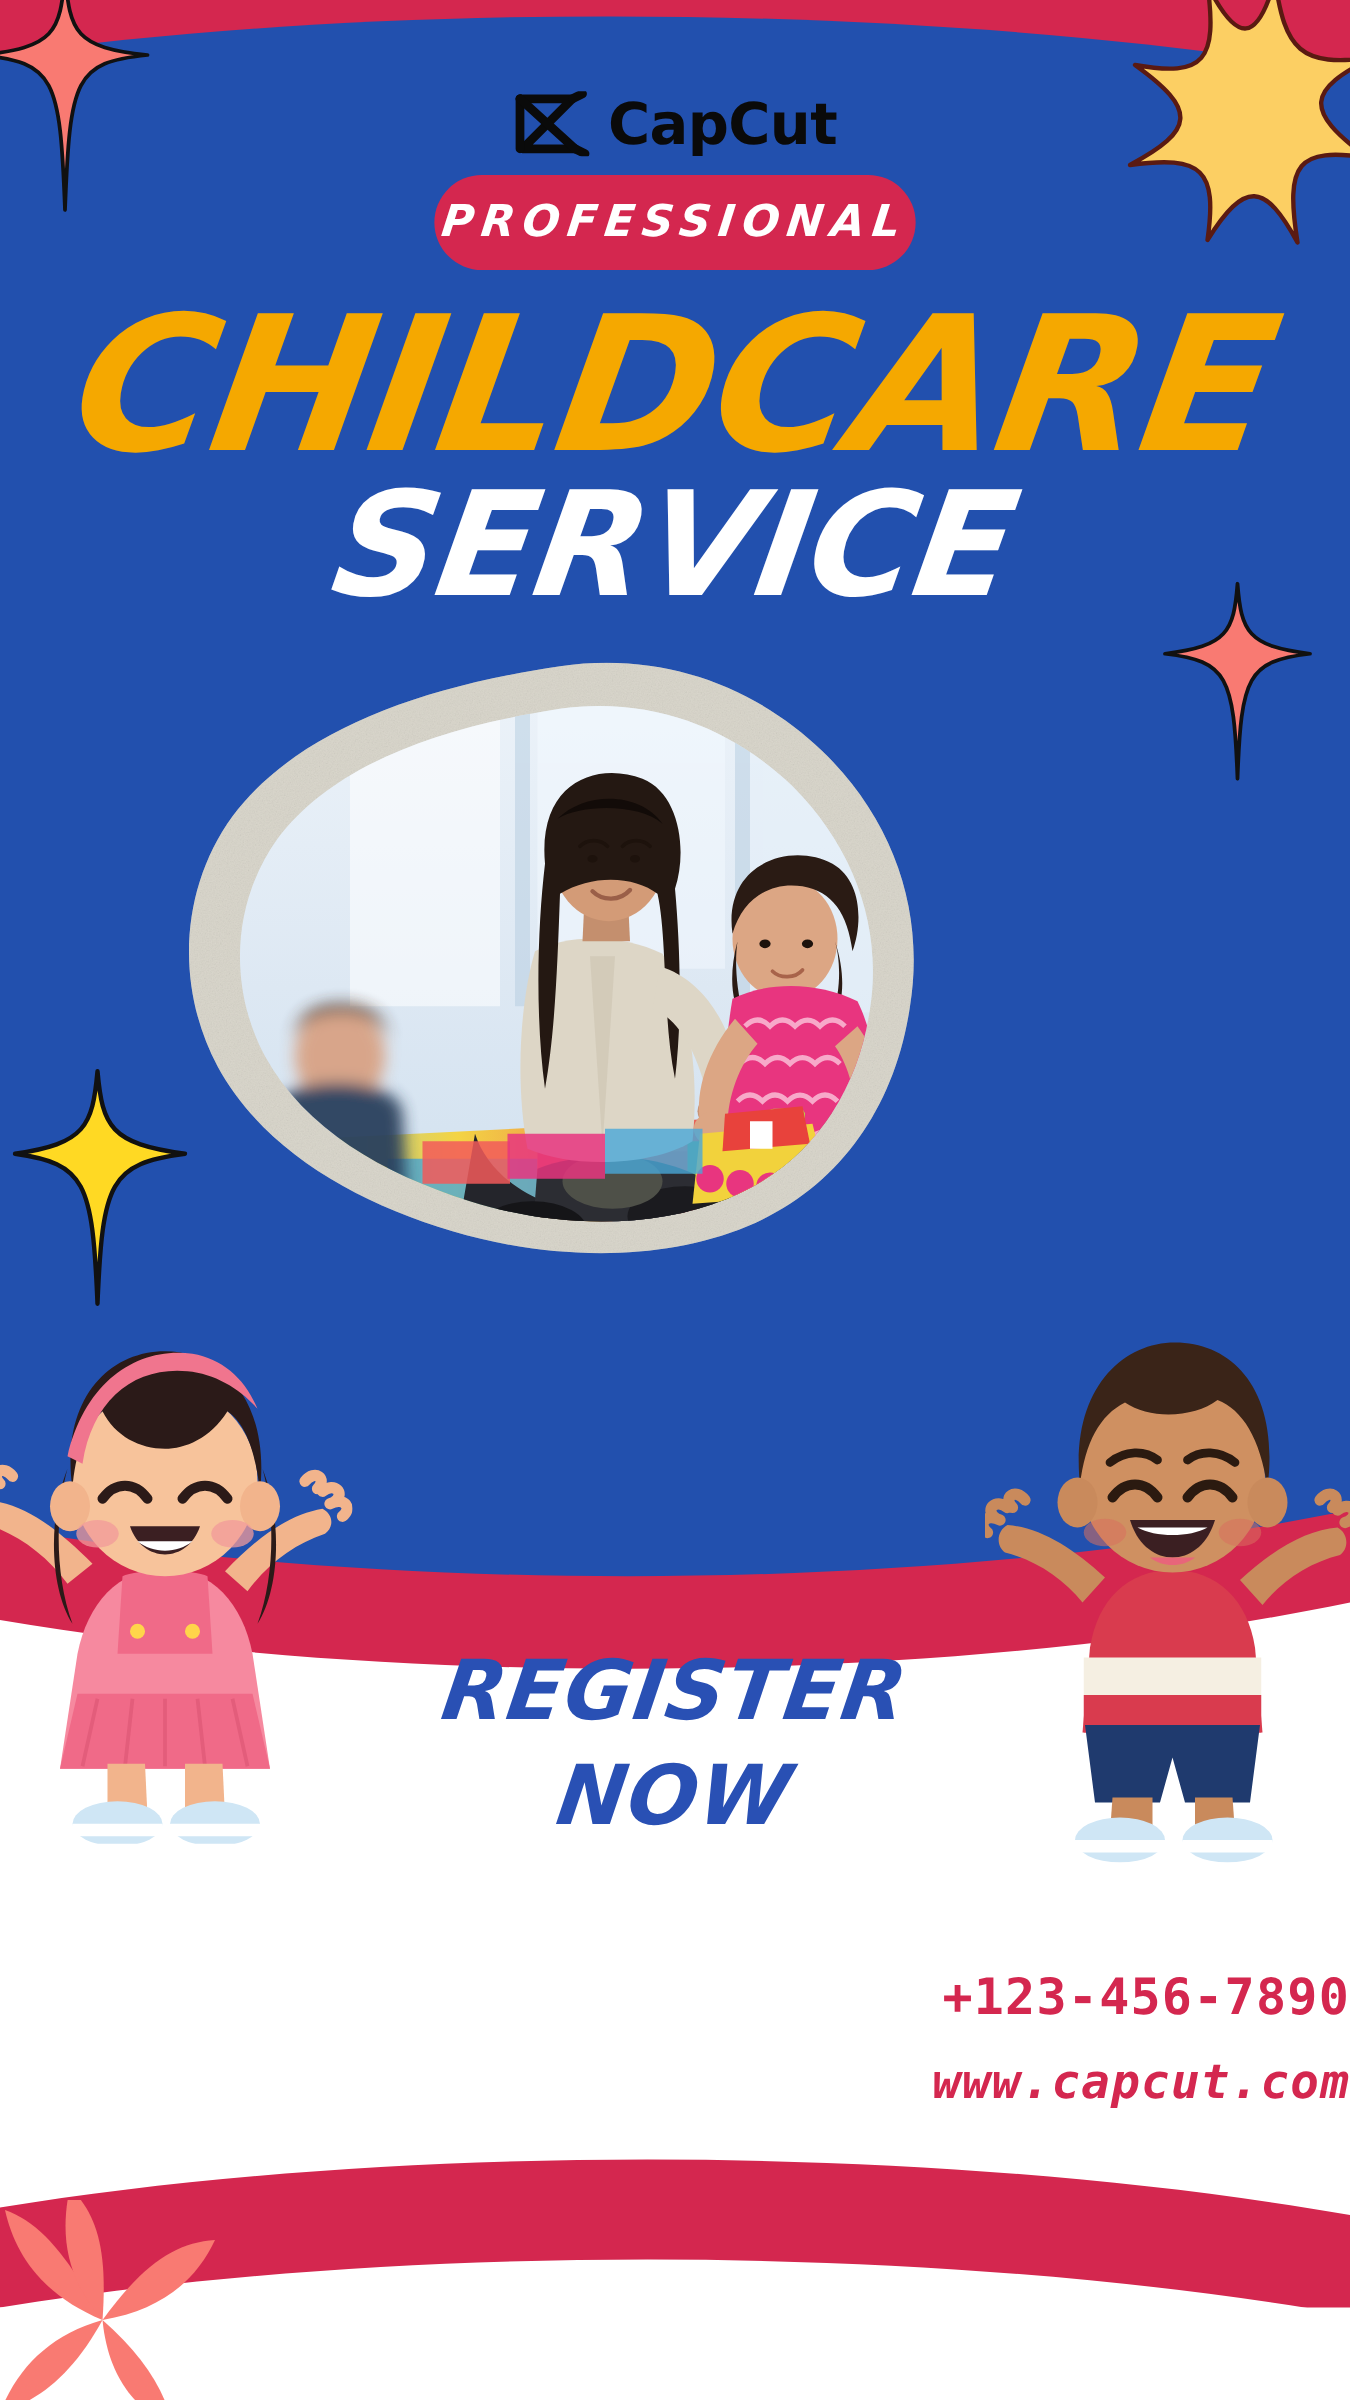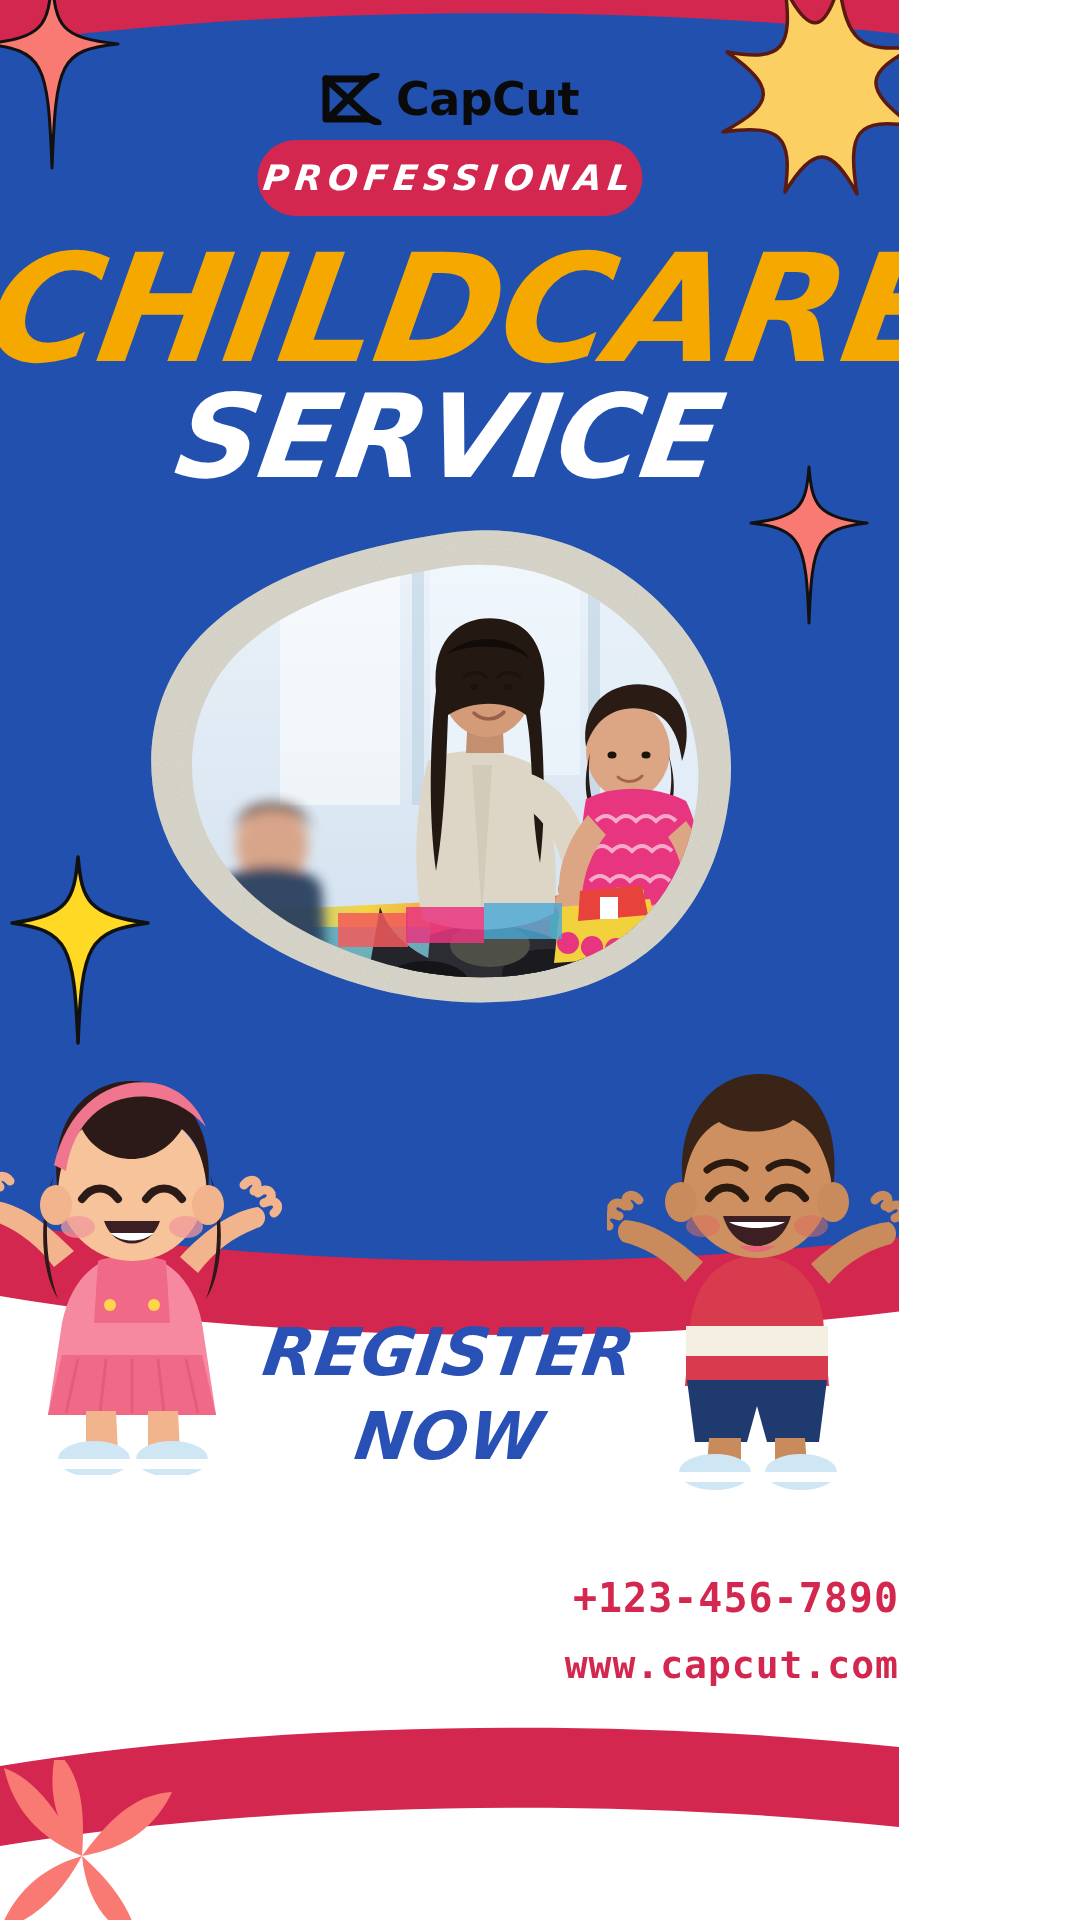--- a/index.html
+++ b/index.html
@@ -1,21 +1,21 @@
 <!DOCTYPE html>
 <html><head>
 <meta charset="utf-8">
 <style>
   html,body{margin:0;padding:0;}
   body{
     width:1080px;height:1920px;overflow:hidden;position:relative;
     background:#ffffff;
     font-family:"Liberation Sans", sans-serif;
   }
-  #poster{position:absolute;inset:0;width:899px;height:1920px;overflow:hidden;background:#ffffff;}
+  #poster{position:absolute;inset:0;width:1080px;height:1920px;overflow:hidden;background:#ffffff;}
 
   
   .bg-layer{position:absolute;inset:0;width:1080px;height:1920px;}
 
   
   .logo-row{
     position:absolute;left:0;right:0;top:68px;height:62px;
     display:flex;align-items:center;justify-content:center;gap:14px;
   }
   .logo-mark{width:62px;height:52px;display:block;}
@@ -62,21 +62,21 @@
     transform:skewX(-8deg);line-height:1.0;
   }
   .cta-register{font-size:66px;}
   .cta-now{font-size:66px;margin-top:18px;}
   .contact-wrap{position:absolute;left:0;right:0;top:1575px;text-align:right;}
   .phone,.website{
     display:block;color:#D4274F;font-weight:700;
     font-family:"DejaVu Sans Mono", monospace;letter-spacing:1px;
   }
   .phone{font-size:40px;}
-  .website{font-size:38px;margin-top:22px;}
+  .website{font-size:38px;margin-top:22px;font-style:italic;}
 
   
   .kid-left{position:absolute;left:-18px;top:1055px;width:300px;height:420px;}
   .kid-right{position:absolute;right:-8px;top:1050px;width:300px;height:440px;}
 
   
   .deco{position:absolute;}
   .d-star-tl{left:-10px;top:-20px;width:130px;height:190px;}
   .d-burst-tr{right:-20px;top:-20px;width:230px;height:230px;}
   .d-spark-r{right:30px;top:465px;width:120px;height:160px;}

